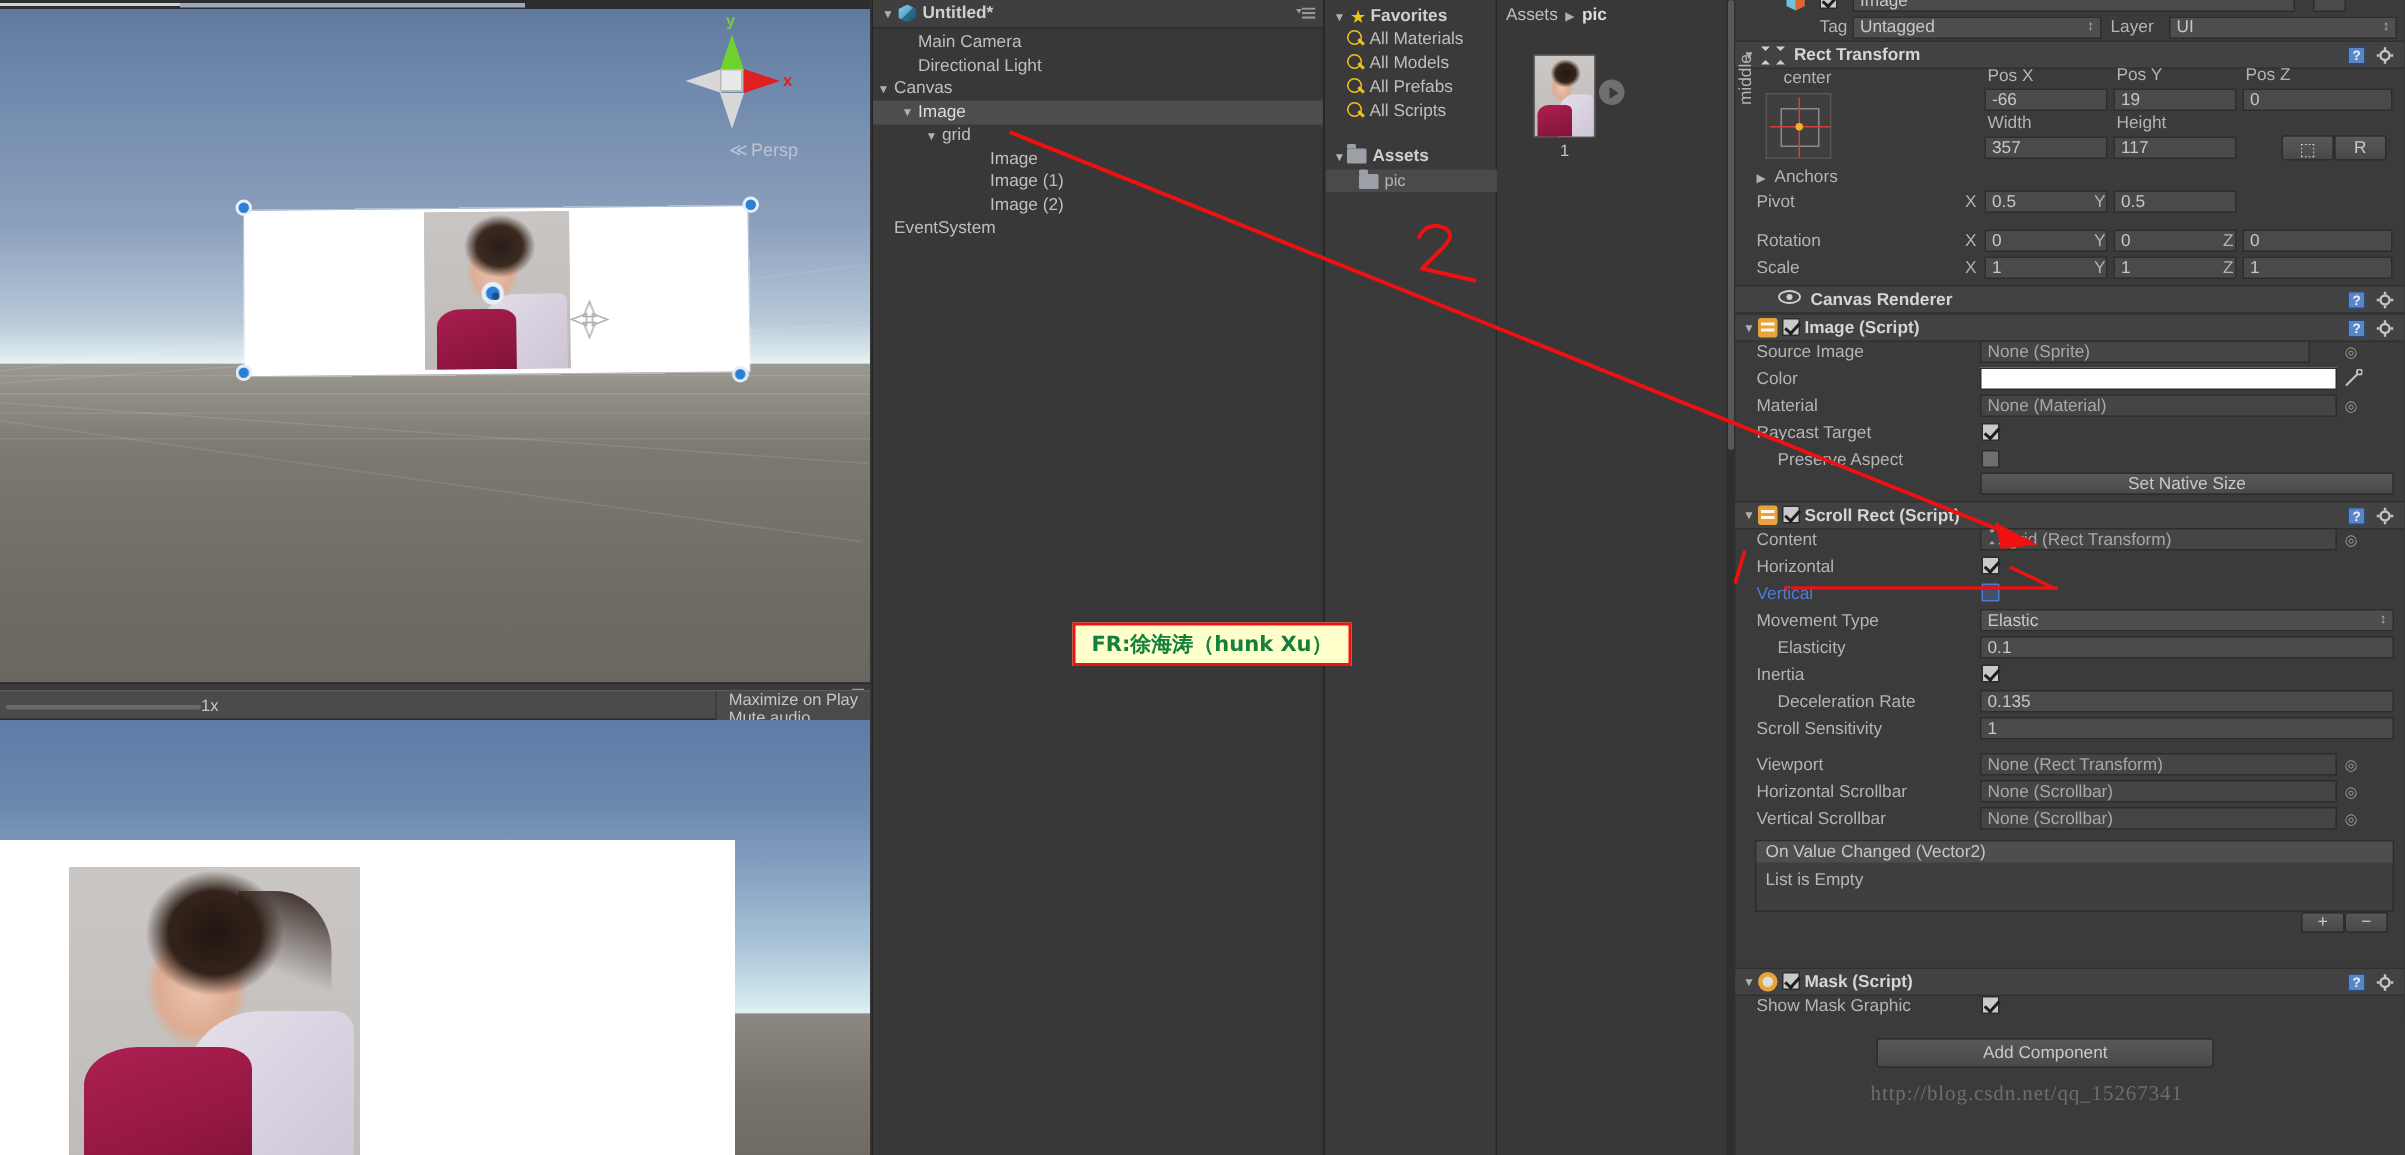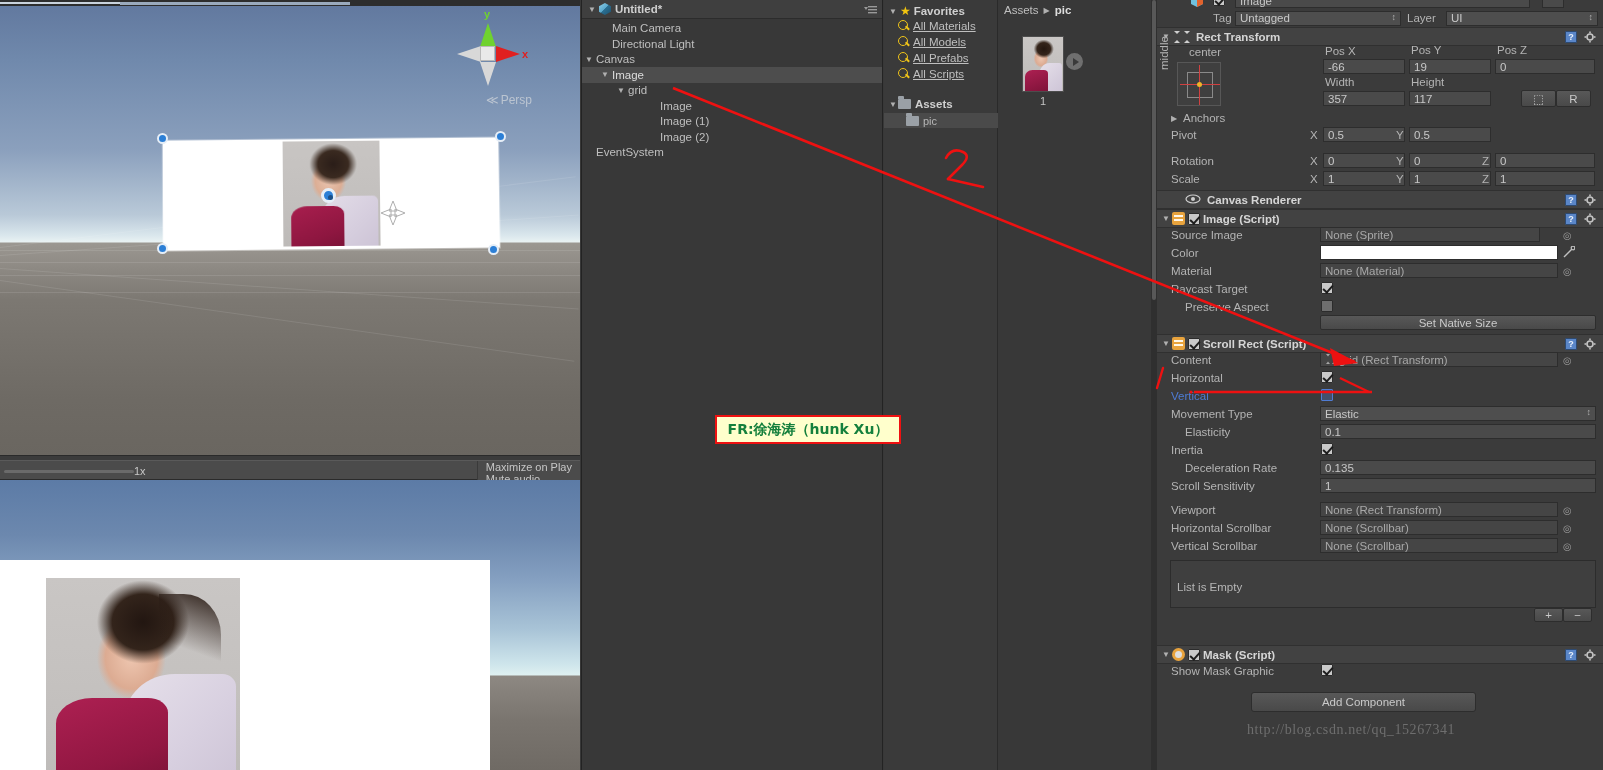--- a/index.html
+++ b/index.html
@@ -203,21 +203,21 @@
     background:#3a3a3a; border-right:1px solid #2a2a2a;
   }
   #fav-header {
     position:absolute; left:5px; top:4px; display:flex; align-items:center;
   }
   .star-icon { color:#f1c40f; font-size:12px; margin:0 3px 0 2px; }
   .tri-small { font-size:8px; color:#b0b0b0; margin-right:1px; }
   .bold-label { font-weight:bold; color:#d0d0d0; font-size:11.5px; }
   .fav-item {
     position:absolute; left:14px; display:flex; align-items:center;
-    font-size:11.5px; color:#bfbfbf;text-decoration:underline;
+    font-size:11.5px; color:#bfbfbf;
   }
   .mag-icon {
     display:inline-block; width:12px; height:12px; margin-right:3px; position:relative;
   }
   .mag-icon::before {
     content:''; position:absolute; left:0px; top:0px; width:8px; height:8px;
     border:1.6px solid #f0c419; border-radius:50%;
   }
   .mag-icon::after {
     content:''; position:absolute; left:7px; top:7px; width:5px; height:1.8px;
@@ -829,20 +829,21 @@
       <div class="objfield" style="position:absolute;left:163px;top:1px;width:238px;">None (Scrollbar)</div>
       <span style="position:absolute;left:406px;color:#9a9a9a;font-size:10px;">◎</span>
     </div>
     <div class="insp-row" style="top:537px;">
       <span class="insp-label" style="position:absolute;left:14px;">Vertical Scrollbar</span>
       <div class="objfield" style="position:absolute;left:163px;top:1px;width:238px;">None (Scrollbar)</div>
       <span style="position:absolute;left:406px;color:#9a9a9a;font-size:10px;">◎</span>
     </div>
 
     <div class="evt-box" style="left:13px;top:560px;width:426px;height:48px;"></div>
+    <div class="evt-title" style="left:14px;top:561px;width:424px;height:14px;">On Value Changed (Vector2)</div>
     <div style="position:absolute;left:20px;top:581px;font-size:11.5px;color:#b6b6b6;">List is Empty</div>
     <div class="btn" style="position:absolute;left:377px;top:608px;width:29px;height:14px;">+</div>
     <div class="btn" style="position:absolute;left:406px;top:608px;width:29px;height:14px;">−</div>
 
     <div class="comp-header" style="top:645px;">
       <span class="comp-tri">▼</span>
       <span class="mask-icon" style="position:relative;display:inline-block;"></span>
       <span style="margin-right:3px;"><span class="cbox on" style="display:inline-block;vertical-align:-2px;"></span></span>
       <span class="comp-title">Mask (Script)</span>
       <span class="help-icon">?</span>

